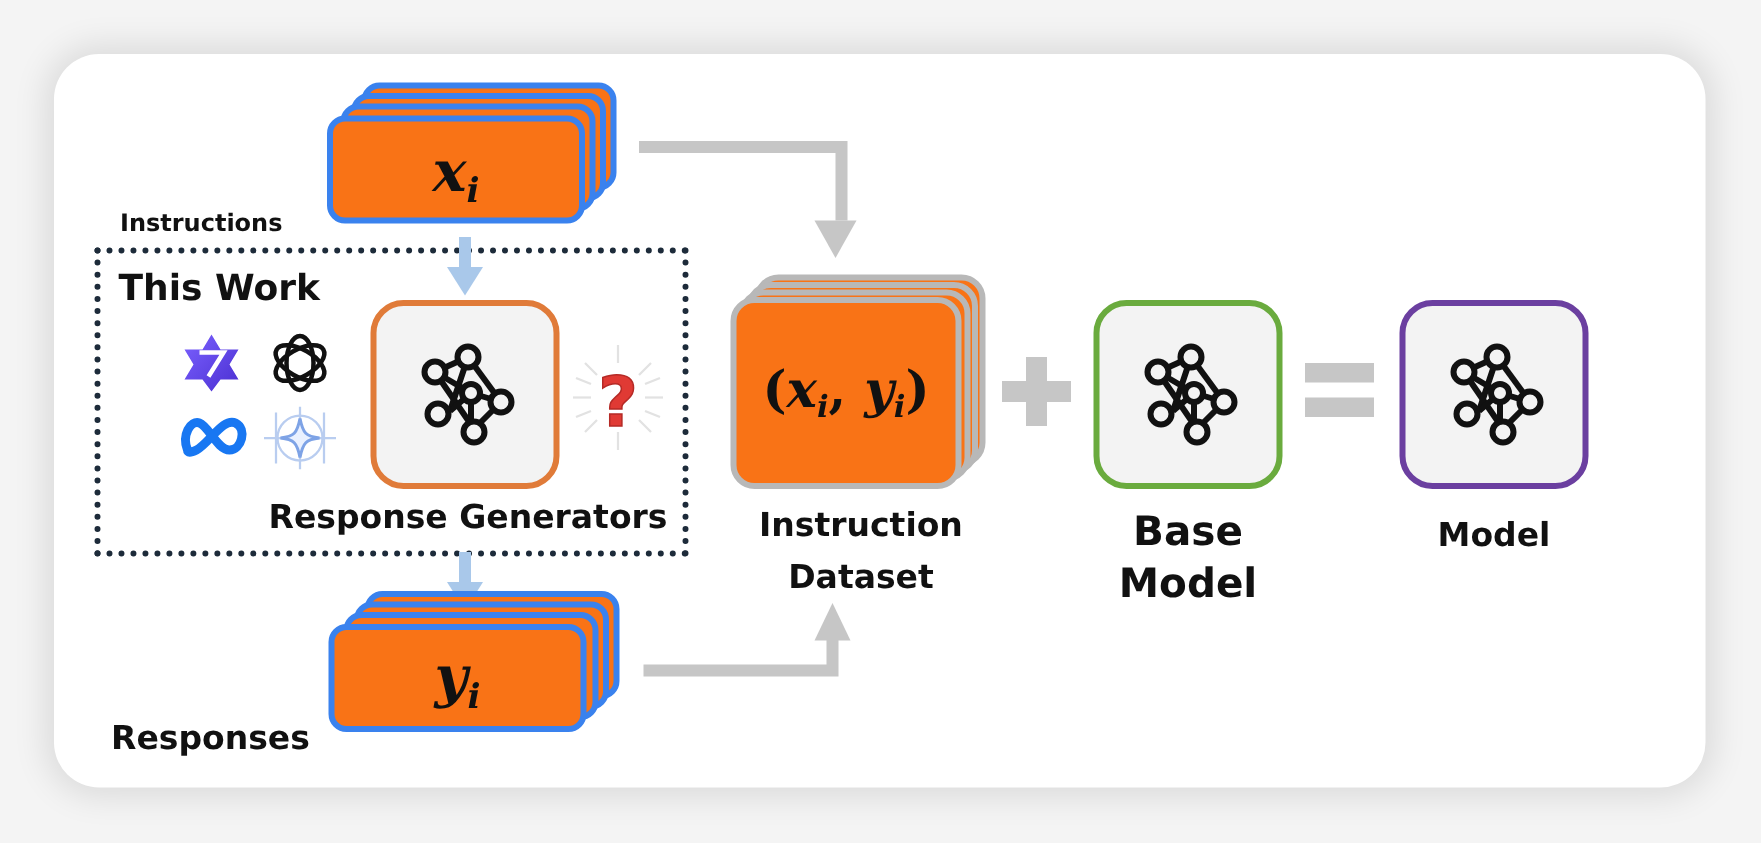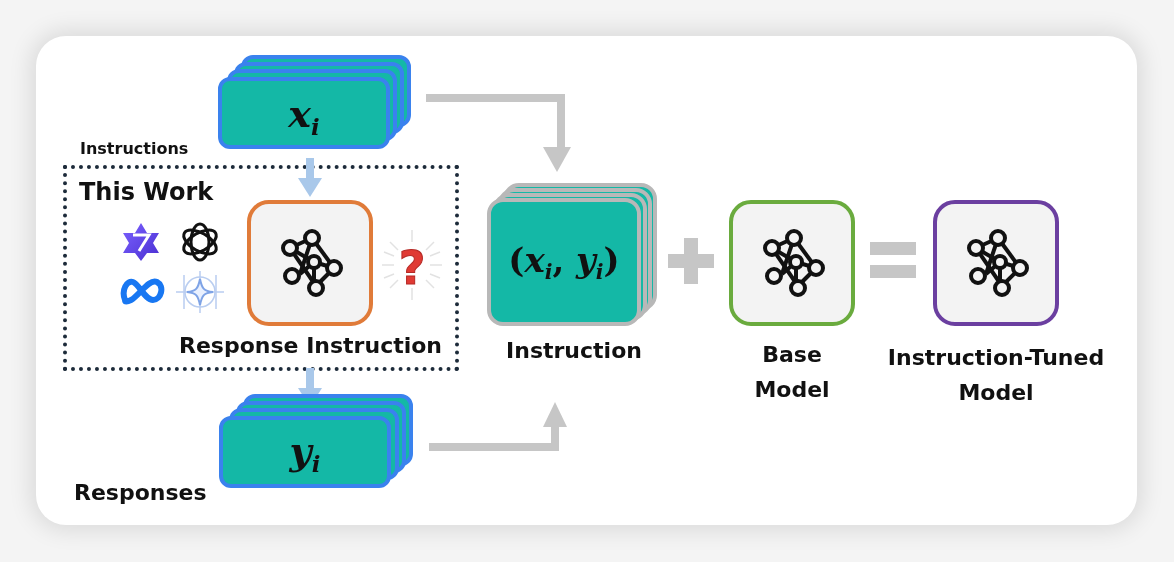--- a/index.html
+++ b/index.html
@@ -12,21 +12,21 @@
     position: absolute; left: 36px; top: 36px; width: 1101px; height: 489px;
     background: #ffffff; border-radius: 30px;
     box-shadow: 0 0 22px 6px rgba(0,0,0,0.10);
   }
   .abs { position: absolute; }
   .label {
     position: absolute; font-weight: bold; color: #111;
     font-family: "DejaVu Sans", sans-serif; white-space: nowrap;
   }
   .stack-card {
-    position: absolute; box-sizing: border-box; background: #14b8a6;
+    position: absolute; box-sizing: border-box; background: #f97316;
   }
   .blue { border: 4px solid #3a82ee; border-radius: 12px; }
   .gray { border: 4px solid #b8b8b8; border-radius: 16px; padding-left: 40px; }
   .math {
     position: absolute; left: 0; right: 0; text-align: center;
     font-family: "DejaVu Serif", serif; font-weight: bold; font-style: italic;
     color: #111;
   }
   .math sub { font-size: 60%; vertical-align: -0.35em; }
   .model-box {
@@ -138,21 +138,21 @@
     <line x1="54" y1="14" x2="46" y2="22"></line>
       <line x1="18" y1="52" x2="10" y2="60"></line>
     <line x1="4" y1="24" x2="14" y2="28"></line>
       <line x1="50" y1="46" x2="60" y2="50"></line>
     <line x1="60" y1="24" x2="50" y2="28"></line>
       <line x1="14" y1="46" x2="4" y2="50"></line>
   </g>
   <text x="32" y="56" text-anchor="middle" font-family="DejaVu Sans, sans-serif" font-weight="bold" font-size="46" fill="#e03a34" stroke="#b52a26" stroke-width="1">?</text>
 </svg>
 
-<div class="label" style="left:179px; top:333px; font-size:22px;">Response Instruction</div>
+<div class="label" style="left:179px; top:333px; font-size:22px;">Response Generators</div>
 
 <div class="label" style="left:74px; top:434px; font-size:22px;margin-top:46px;">Responses</div>
 
 <div>
   <div class="stack-card blue" style="left:243px; top:394px; width:170px; height:72px;"></div>
   <div class="stack-card blue" style="left:236px; top:401px; width:170px; height:72px;"></div>
   <div class="stack-card blue" style="left:229px; top:408px; width:170px; height:72px;"></div>
   <div class="stack-card blue" style="left:219px; top:416px; width:172px; height:72px;padding-left:48px;">
     <div class="math" style="top:8px; font-size:38px;"><span>y</span><sub>i</sub></div>
   </div>
@@ -166,20 +166,21 @@
 <div>
   <div class="stack-card gray" style="left:503px; top:183px; width:154px; height:128px;"></div>
   <div class="stack-card gray" style="left:498px; top:188px; width:154px; height:128px;"></div>
   <div class="stack-card gray" style="left:493px; top:193px; width:154px; height:128px;"></div>
   <div class="stack-card gray" style="left:487px; top:198px; width:154px; height:128px;">
     <div class="math" style="top:38px; font-size:34px; font-style:normal;"><span>(</span><i>x</i><sub><i>i</i></sub><span>, </span><i>y</i><sub><i>i</i></sub><span>)</span></div>
   </div>
 </div>
 <div class="label" style="left:488px; top:333px; width:172px; text-align:center; font-size:22px; line-height:35px;">
   <div>Instruction</div>
+  <div>Dataset</div>
 </div>
 
 <svg class="abs" style="left:666px; top:236px;" width="50" height="50">
   <rect x="18" y="2" width="14" height="46" fill="#c6c6c6"></rect>
   <rect x="2" y="18" width="46" height="14" fill="#c6c6c6"></rect>
 </svg>
 
 <div class="model-box" style="left:729px; top:200px; border:4px solid #6aab3e;">
   <svg width="66" height="70" viewBox="0 0 66 70">
     <g stroke="#111" stroke-width="4" fill="none">
@@ -196,21 +197,21 @@
     <g stroke="#111" stroke-width="4" fill="#f3f3f3">
       <circle cx="12" cy="20" r="7"></circle>
         <circle cx="34" cy="10" r="7"></circle>
       <circle cx="36" cy="34" r="6"></circle>
         <circle cx="56" cy="40" r="7"></circle>
       <circle cx="14" cy="48" r="7"></circle>
         <circle cx="38" cy="60" r="7"></circle>
     </g>
   </svg>
 </div>
-<div class="label" style="left:729px; top:337px; width:126px; text-align:center; font-size:22px; line-height:35px;">
+<div class="label" style="left:729px; top:337px; width:126px; text-align:center; font-size:27px; line-height:35px;">
   <div>Base</div>
   <div>Model</div>
 </div>
 
 <svg class="abs" style="left:868px; top:240px;" width="50" height="42">
   <rect x="2" y="2" width="46" height="13" fill="#c6c6c6"></rect>
   <rect x="2" y="25" width="46" height="13" fill="#c6c6c6"></rect>
 </svg>
 
 <div class="model-box" style="left:933px; top:200px; border:4px solid #6b3fa0;">
@@ -230,15 +231,14 @@
       <circle cx="12" cy="20" r="7"></circle>
         <circle cx="34" cy="10" r="7"></circle>
       <circle cx="36" cy="34" r="6"></circle>
         <circle cx="56" cy="40" r="7"></circle>
       <circle cx="14" cy="48" r="7"></circle>
         <circle cx="38" cy="60" r="7"></circle>
     </g>
   </svg>
 </div>
 <div class="label" style="left:866px; top:340px; width:260px; text-align:center; font-size:22px; line-height:35px;">
-  <div>Instruction-Tuned</div>
   <div>Model</div>
 </div>
 
 </body></html>

